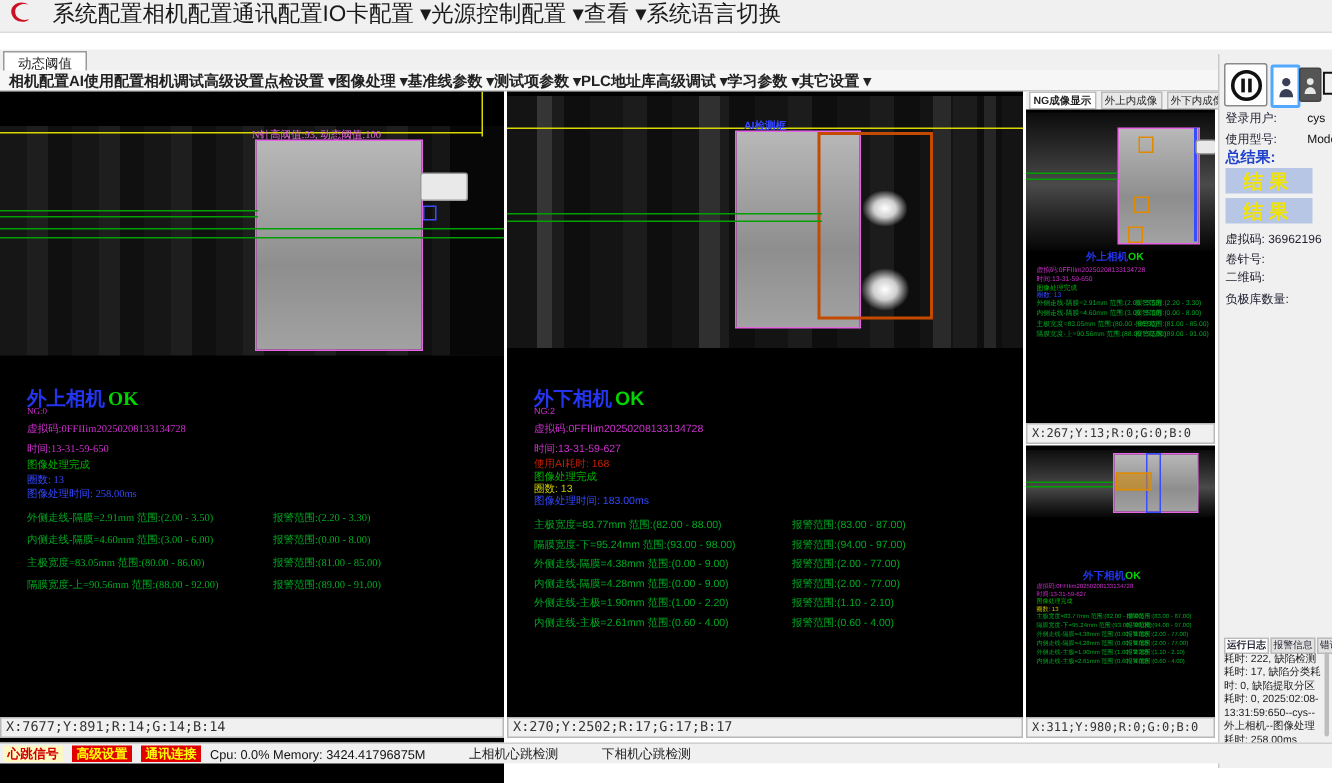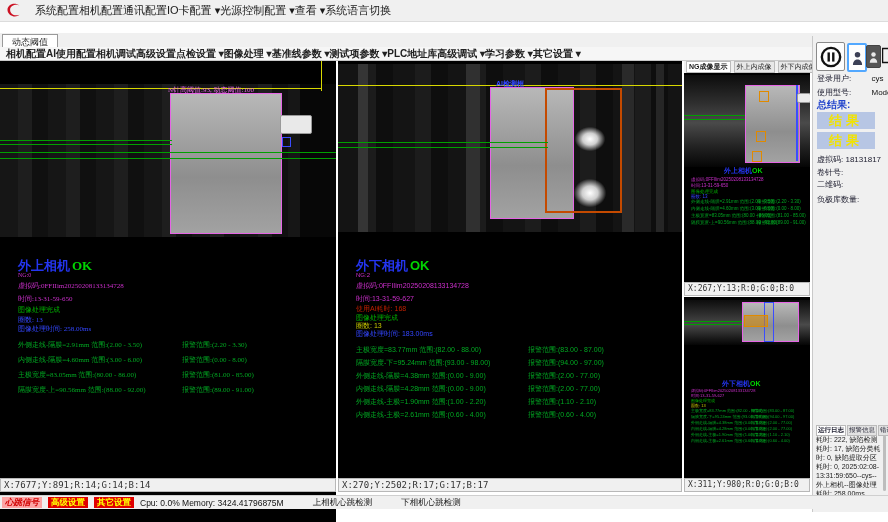--- a/index.html
+++ b/index.html
@@ -5,22 +5,22 @@
   html,body{margin:0;padding:0;background:#fff;}
   #app{position:relative;width:888px;height:522px;overflow:hidden;background:#fff;
        font-family:"Liberation Sans",sans-serif;color:#111;}
   
   .titlebar{position:absolute;left:0;top:0;width:888px;height:11px;background:#262626;
             color:#bdbdbd;font-size:7px;line-height:11px;padding-left:4px;box-sizing:border-box;}
   .winctrl{position:absolute;top:1px;width:11px;height:9px;display:inline-block;}
   .wc-min{right:30px;} .wc-max{right:16px;} .wc-close{right:2px;}
   
   .menubar{position:absolute;left:0;top:0;width:888px;height:22px;background:#f0f0f0;
-           border-bottom:1px solid #dcdcdc;display:flex;align-items:center;gap:13px;
-           padding-left:5px;box-sizing:border-box;font-size:11px;color:#1a1a1a;}
+           border-bottom:1px solid #dcdcdc;display:flex;align-items:flex-start;gap:13px;
+           padding-left:5px;box-sizing:border-box;font-size:15px;color:#1a1a1a;}
   .menubar .logo{width:17px;height:17px;flex:0 0 auto;}
   .menu-item{white-space:nowrap;cursor:default;}
   
   .tabrow{position:absolute;left:0;top:33px;width:888px;height:14px;background:#f0f0f0;}
   .runtab{position:absolute;left:2px;top:1px;background:#fff;border:1px solid #9a9a9a;border-bottom:none;
           font-size:9px;padding:1px 9px;color:#222;}
   
   .toolbar{position:absolute;left:0;top:47px;width:812px;height:14px;background:#f6f6f6;
            border-bottom:1px solid #c8c8c8;display:flex;align-items:flex-start;gap:9px;
            padding-left:6px;box-sizing:border-box;font-size:10px;font-weight:bold;color:#222;}
@@ -110,21 +110,21 @@
   .logtab{padding:0 1px;background:#e2e2e2;border:1px solid #bbb;white-space:nowrap;}
   .logtab:first-child{background:#fff;font-weight:bold;}
   .logtext{position:absolute;left:3px;top:399px;width:66px;height:64px;font-size:7px;line-height:9px;
         color:#222;overflow:hidden;word-break:break-all;}
   .logscroll{position:absolute;right:2px;top:399px;width:3px;height:56px;background:#bdbdbd;border-radius:2px;}
   
   .bottombar{position:absolute;left:0;top:495px;width:888px;height:14px;background:#f0f0f0;
        border-top:1px solid #cfcfcf;display:flex;align-items:center;gap:6px;font-size:8.5px;
        padding-left:2px;box-sizing:border-box;color:#111;}
   .badge{padding:0 3px;font-weight:bold;line-height:11px;}
-  .badge-hb{background:#fca5a5;color:#d00000;font-style:italic;}
+  .badge-hb{background:#fef9c3;color:#d00000;}
   .badge-cam{background:#e00000;color:#ffff00;}
   .badge-comm{background:#e00000;color:#ffff00;}
   .hb-link{color:#222;margin-left:23px;}
 </style>
 </head>
 <body>
 
 <div id="app">
 
   <div class="titlebar">
@@ -389,37 +389,37 @@
       <span class="rlabel">登录用户:</span>
       <span class="rvalue">cys</span>
     </div>
     <div class="rline" style="top:51px;">
       <span class="rlabel">使用型号:</span>
       <span class="rvalue">Model1</span>
     </div>
     <div class="rline total-label" style="top:62px;">总结果:</div>
     <div class="result-block" style="top:76px;">结果</div>
     <div class="result-block" style="top:96px;">结果</div>
-    <div class="rline" style="top:118px;">虚拟码: 18131817</div>
+    <div class="rline" style="top:118px;">虚拟码: 36962196</div>
     <div class="rline" style="top:131px;">卷针号:</div>
     <div class="rline" style="top:143px;">二维码:</div>
     <div class="rline" style="top:158px;">负极库数量:</div>
 
     <div class="logtabs">
 
     <span class="logtab">运行日志</span>
         <span class="logtab">报警信息</span>
         <span class="logtab">错误信息</span>
       </div>
     <div class="logtext">耗时: 222, 缺陷检测耗时: 17, 缺陷分类耗时: 0, 缺陷提取分区耗时: 0, 2025:02:08-13:31:59:650--cys--外上相机--图像处理耗时: 258.00ms</div>
     <div class="logscroll"></div>
   </div>
 
   <div class="bottombar">
     <span class="badge badge-hb">心跳信号</span>
     <span class="badge badge-cam">高级设置</span>
-    <span class="badge badge-comm">其它设置</span>
+    <span class="badge badge-comm">通讯连接</span>
     <span>Cpu: 0.0% Memory: 3424.41796875M</span>
     <span class="hb-link">上相机心跳检测</span>
     <span class="hb-link">下相机心跳检测</span>
   </div>
 
 </div>
 
 </body></html>

